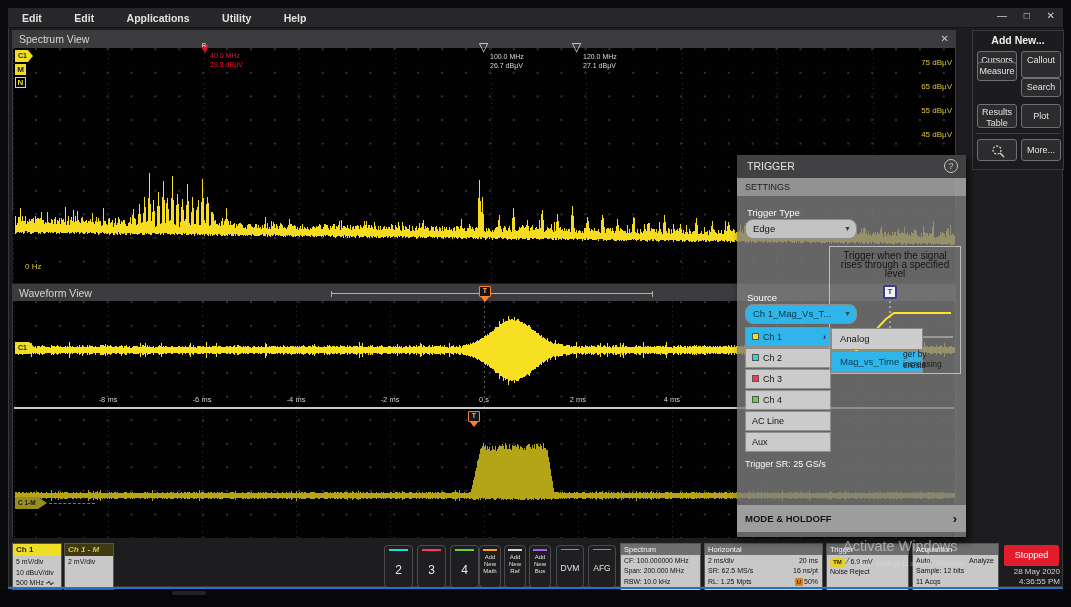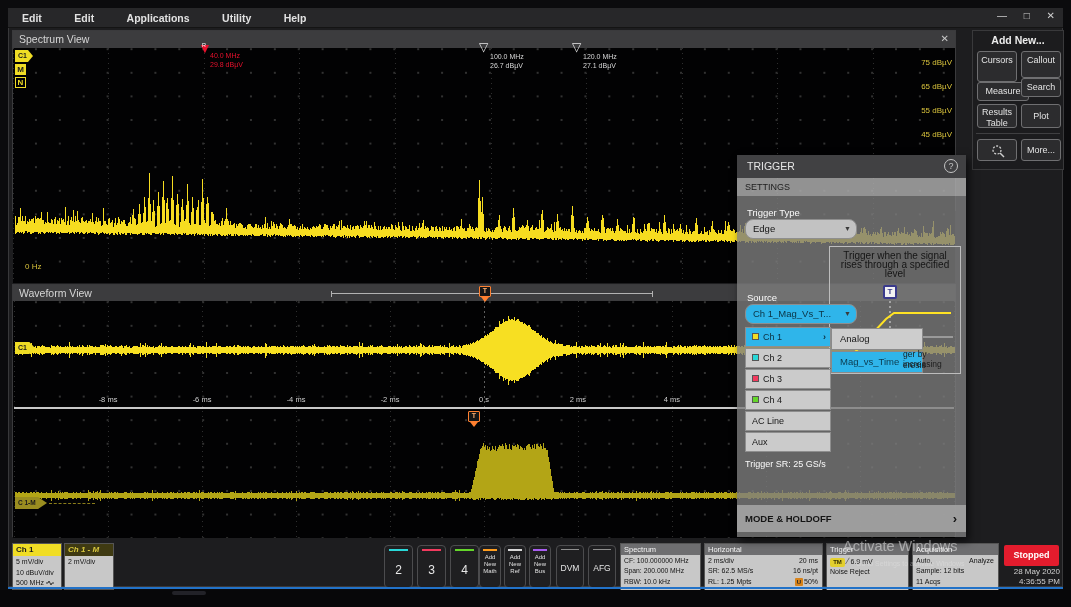--- a/index.html
+++ b/index.html
@@ -89,21 +89,21 @@
   .fnbtn .cline{position:absolute;left:4px;right:4px;top:3px;height:1px;background:#8f8f8f}
   .fnbtn .txt{margin-top:17px;color:#e4e4e4;font-size:8.5px}
   .bb-panel{position:absolute;top:543px;height:48px;border:1px solid #555}
   .bb-panel .hdr{height:11px;background:#6e6e70;color:#f4f4f4;font-size:7.5px;line-height:11px;padding-left:3px}
   .bb-panel .bdy{height:35px;background:#c8c8c8;color:#131313;font-size:7px;line-height:10.4px;padding:1px 2px 0 3px}
   .hrow{display:flex}
   .hrow .r{margin-left:auto;padding-right:2px}
   .pill{display:inline-block;width:15px;height:9px;background:#e3cf2e;border-radius:2px;color:#332f00;font-size:6px;font-weight:bold;text-align:center;line-height:9px;vertical-align:middle}
   .slope{color:#4a4a4a;font-size:9px;margin:0 2px}
   .uicon{display:inline-block;width:8px;height:8px;background:#d8831a;border-radius:1px;color:#222;font-size:6px;font-weight:bold;text-align:center;line-height:8px;margin-right:1px;vertical-align:middle}
-  #stopped{left:1004px;top:545px;width:55px;height:21px;background:#e31c2d;border-radius:2px;color:#fff;font-weight:bold;font-size:9px;text-align:center;line-height:21px}
+  #stopped{left:1004px;top:545px;width:55px;height:21px;background:#e31c2d;border-radius:2px;color:#fff;font-weight:normal;font-size:9px;text-align:center;line-height:21px}
   .dtstamp{position:absolute;left:1000px;width:60px;text-align:right;color:#cfcfcf;font-size:8px}
   #blueline{left:8px;top:587px;width:1055px;height:2px;background:#2272c8}
   #taskbar{left:0;top:590px;width:1071px;height:17px;background:#070709}
   #taskseg{left:172px;top:591px;width:34px;height:4px;background:#222228;border-radius:2px}
   #wmark1{left:843px;top:538px;color:rgba(235,235,235,.52);font-size:14.5px;z-index:60;pointer-events:none}
   #wmark2{left:856px;top:560px;color:rgba(235,235,235,.38);font-size:7px;z-index:60;pointer-events:none}
   svg{position:absolute;left:0;top:0}
 </style>
 </head>
 <body>
@@ -227,23 +227,23 @@
       <span class="hfrag" style="left:166px;top:153px">ger by increasing</span>
       <span class="hfrag" style="left:166px;top:164px">eresis</span>
 
       <span class="dlabel" style="left:8px;top:263px;font-size:9px">Trigger SR: 25 GS/s</span>
     </div>
     <div id="dfooter"><span>MODE &amp; HOLDOFF</span><span class="farrow">›</span></div>
   </div>
 
   <div class="abs" id="sidebar">
     <div class="sbtitle">Add New...</div>
-    <div class="sb-btn" style="left:4px;top:20px;width:40px;height:31px;line-height:17px">Cursors</div>
+    <div class="sb-btn" style="left:4px;top:20px;width:40px;height:19px;line-height:17px">Cursors</div>
     <div class="sb-btn" style="left:48px;top:20px;width:40px;height:27px;line-height:17px">Callout</div>
-    <div class="sb-btn" style="left:4px;top:51px;width:52px;height:19px;line-height:17px">Measure</div>
+    <div class="sb-btn" style="left:4px;top:31px;width:40px;height:19px;line-height:17px">Measure</div>
     <div class="sb-btn" style="left:48px;top:47px;width:40px;height:19px;line-height:17px">Search</div>
     <div class="sb-btn" style="left:4px;top:73px;width:40px;height:24px;line-height:10.5px;padding-top:2px;white-space:pre-line">Results
 Table</div>
     <div class="sb-btn" style="left:48px;top:73px;width:40px;height:24px;line-height:22px">Plot</div>
     <div id="sb-sep"></div>
     <div class="sb-btn" style="left:4px;top:108px;width:40px;height:22px">
       <svg width="14" height="14" viewBox="0 0 14 14" style="left:13px;top:4px">
         <circle cx="6" cy="6" r="4" fill="none" stroke="#d0d0d0" stroke-width="1.3" stroke-dasharray="2,1.5"></circle>
         <line x1="9" y1="9" x2="13" y2="13" stroke="#d0d0d0" stroke-width="1.5"></line>
       </svg>

